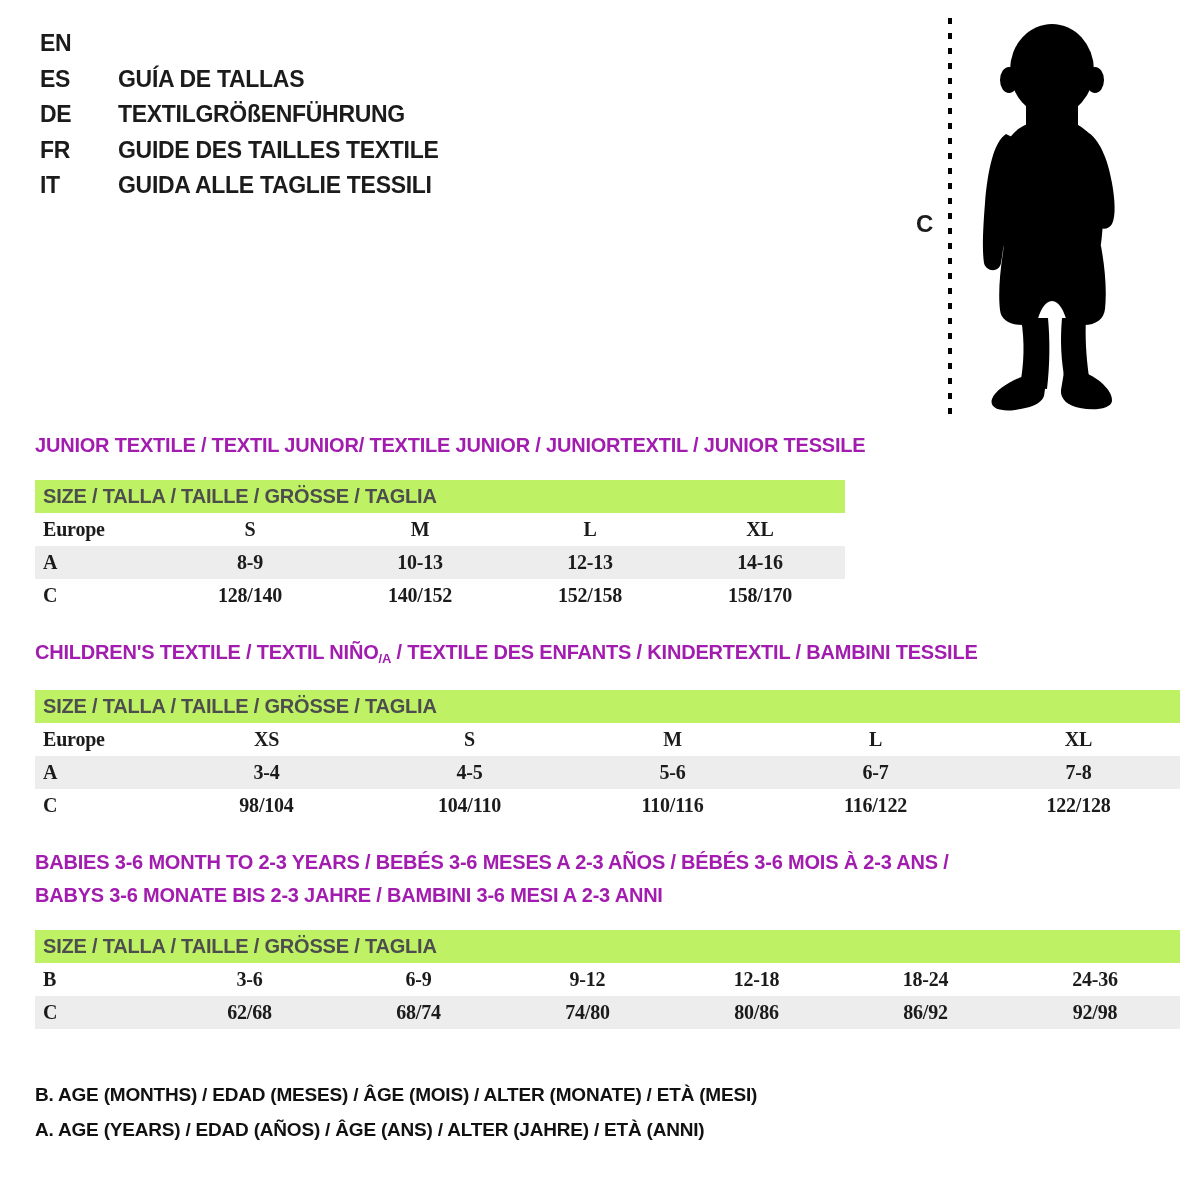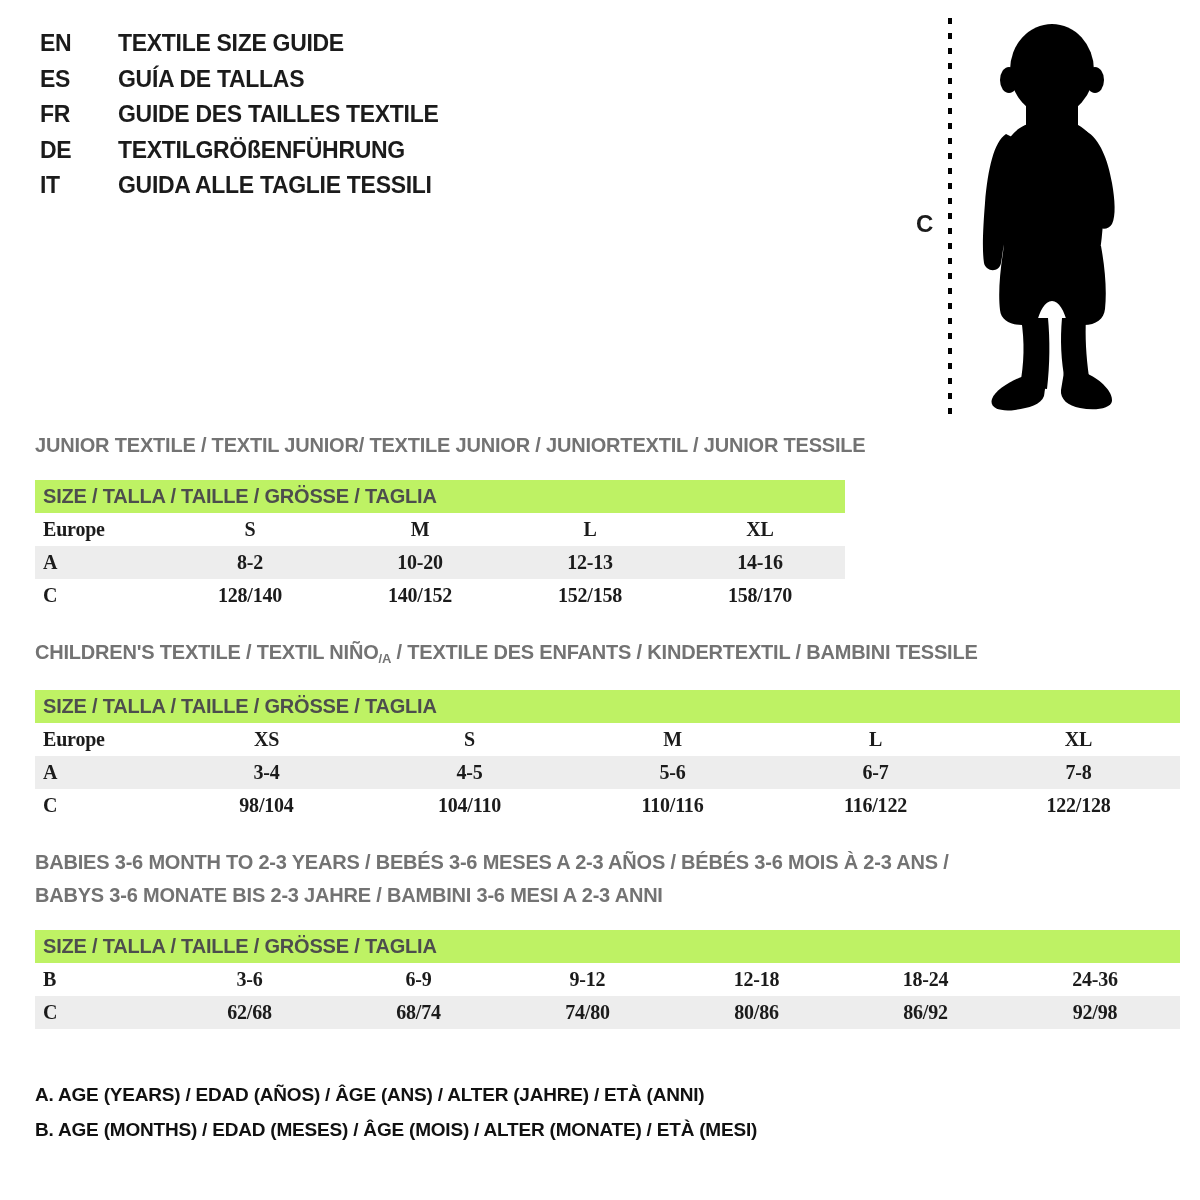--- a/index.html
+++ b/index.html
@@ -18,21 +18,21 @@
   .figure { position:absolute; top:10px; left:900px; width:260px; height:412px; }
   .dash-line {
     position:absolute; left:48px; top:8px; width:4px; height:398px;
     background:repeating-linear-gradient(to bottom, #000 0 6px, transparent 6px 15px);
   }
   .c-label { position:absolute; left:16px; top:200px; font-size:24px; }
   .figure svg { position:absolute; left:60px; top:8px; }
 
   
   .content { position:absolute; top:432px; left:35px; width:1145px; }
-  .section-title { font-size:20px; letter-spacing:-0.2px; color:#737373; line-height:26px; }
+  .section-title { font-size:20px; letter-spacing:-0.2px; color:#a21caf; line-height:26px; }
   .title-sub { font-size:13px; position:relative; top:4px; }
 
   .size-bar {
     background:#bef264; color:#4d4d4d; height:33px; line-height:33px;
     font-size:20px; padding-left:8px; box-sizing:border-box; letter-spacing:-0.2px;
   }
   table { border-collapse:collapse; table-layout:fixed;font-family:Liberation Serif, serif; }
   td { height:33px; font-size:20px; font-weight:bold; text-align:center;
        padding:0; letter-spacing:-0.2px; color:#1b1b1b; white-space:nowrap; }
   td.lab { text-align:left; padding-left:8px; }
@@ -51,33 +51,32 @@
   .legend-line { font-size:19px; line-height:35px; letter-spacing:-0.2px; color:#111; }
 </style>
 </head>
 <body>
 
 <div class="page">
 
   <div class="languages">
     <div class="lang-row">
       <span class="lang-code">EN</span>
-      <span class="lang-title">TEXTILE SIZE GUIDE</span>
     </div>
     <div class="lang-row">
       <span class="lang-code">ES</span>
       <span class="lang-title">GUÍA DE TALLAS</span>
     </div>
     <div class="lang-row">
+      <span class="lang-code">DE</span>
+      <span class="lang-title">TEXTILGRÖßENFÜHRUNG</span>
+    </div>
+    <div class="lang-row">
       <span class="lang-code">FR</span>
       <span class="lang-title">GUIDE DES TAILLES TEXTILE</span>
-    </div>
-    <div class="lang-row">
-      <span class="lang-code">DE</span>
-      <span class="lang-title">TEXTILGRÖßENFÜHRUNG</span>
     </div>
     <div class="lang-row">
       <span class="lang-code">IT</span>
       <span class="lang-title">GUIDA ALLE TAGLIE TESSILI</span>
     </div>
   </div>
 
   <div class="figure">
     <span class="c-label">C</span>
     <div class="dash-line"></div>
@@ -116,22 +115,22 @@
         <tbody>
           <tr>
             <td class="lab">Europe</td>
             <td>S</td>
             <td>M</td>
             <td>L</td>
             <td>XL</td>
           </tr>
           <tr class="alt">
             <td class="lab">A</td>
-            <td>8-2</td>
-            <td>10-20</td>
+            <td>8-9</td>
+            <td>10-13</td>
             <td>12-13</td>
             <td>14-16</td>
           </tr>
           <tr>
             <td class="lab">C</td>
             <td>128/140</td>
             <td>140/152</td>
             <td>152/158</td>
             <td>158/170</td>
           </tr>
@@ -215,18 +214,18 @@
             <td>74/80</td>
             <td>80/86</td>
             <td>86/92</td>
             <td>92/98</td>
           </tr>
         </tbody>
       </table>
     </div>
 
     <div class="legend">
+      <div class="legend-line">B. AGE (MONTHS) / EDAD (MESES) / ÂGE (MOIS) / ALTER (MONATE) / ETÀ (MESI)</div>
       <div class="legend-line">A. AGE (YEARS) / EDAD (AÑOS) / ÂGE (ANS) / ALTER (JAHRE) / ETÀ (ANNI)</div>
-      <div class="legend-line">B. AGE (MONTHS) / EDAD (MESES) / ÂGE (MOIS) / ALTER (MONATE) / ETÀ (MESI)</div>
     </div>
 
   </div>
 </div>
 
 </body></html>

